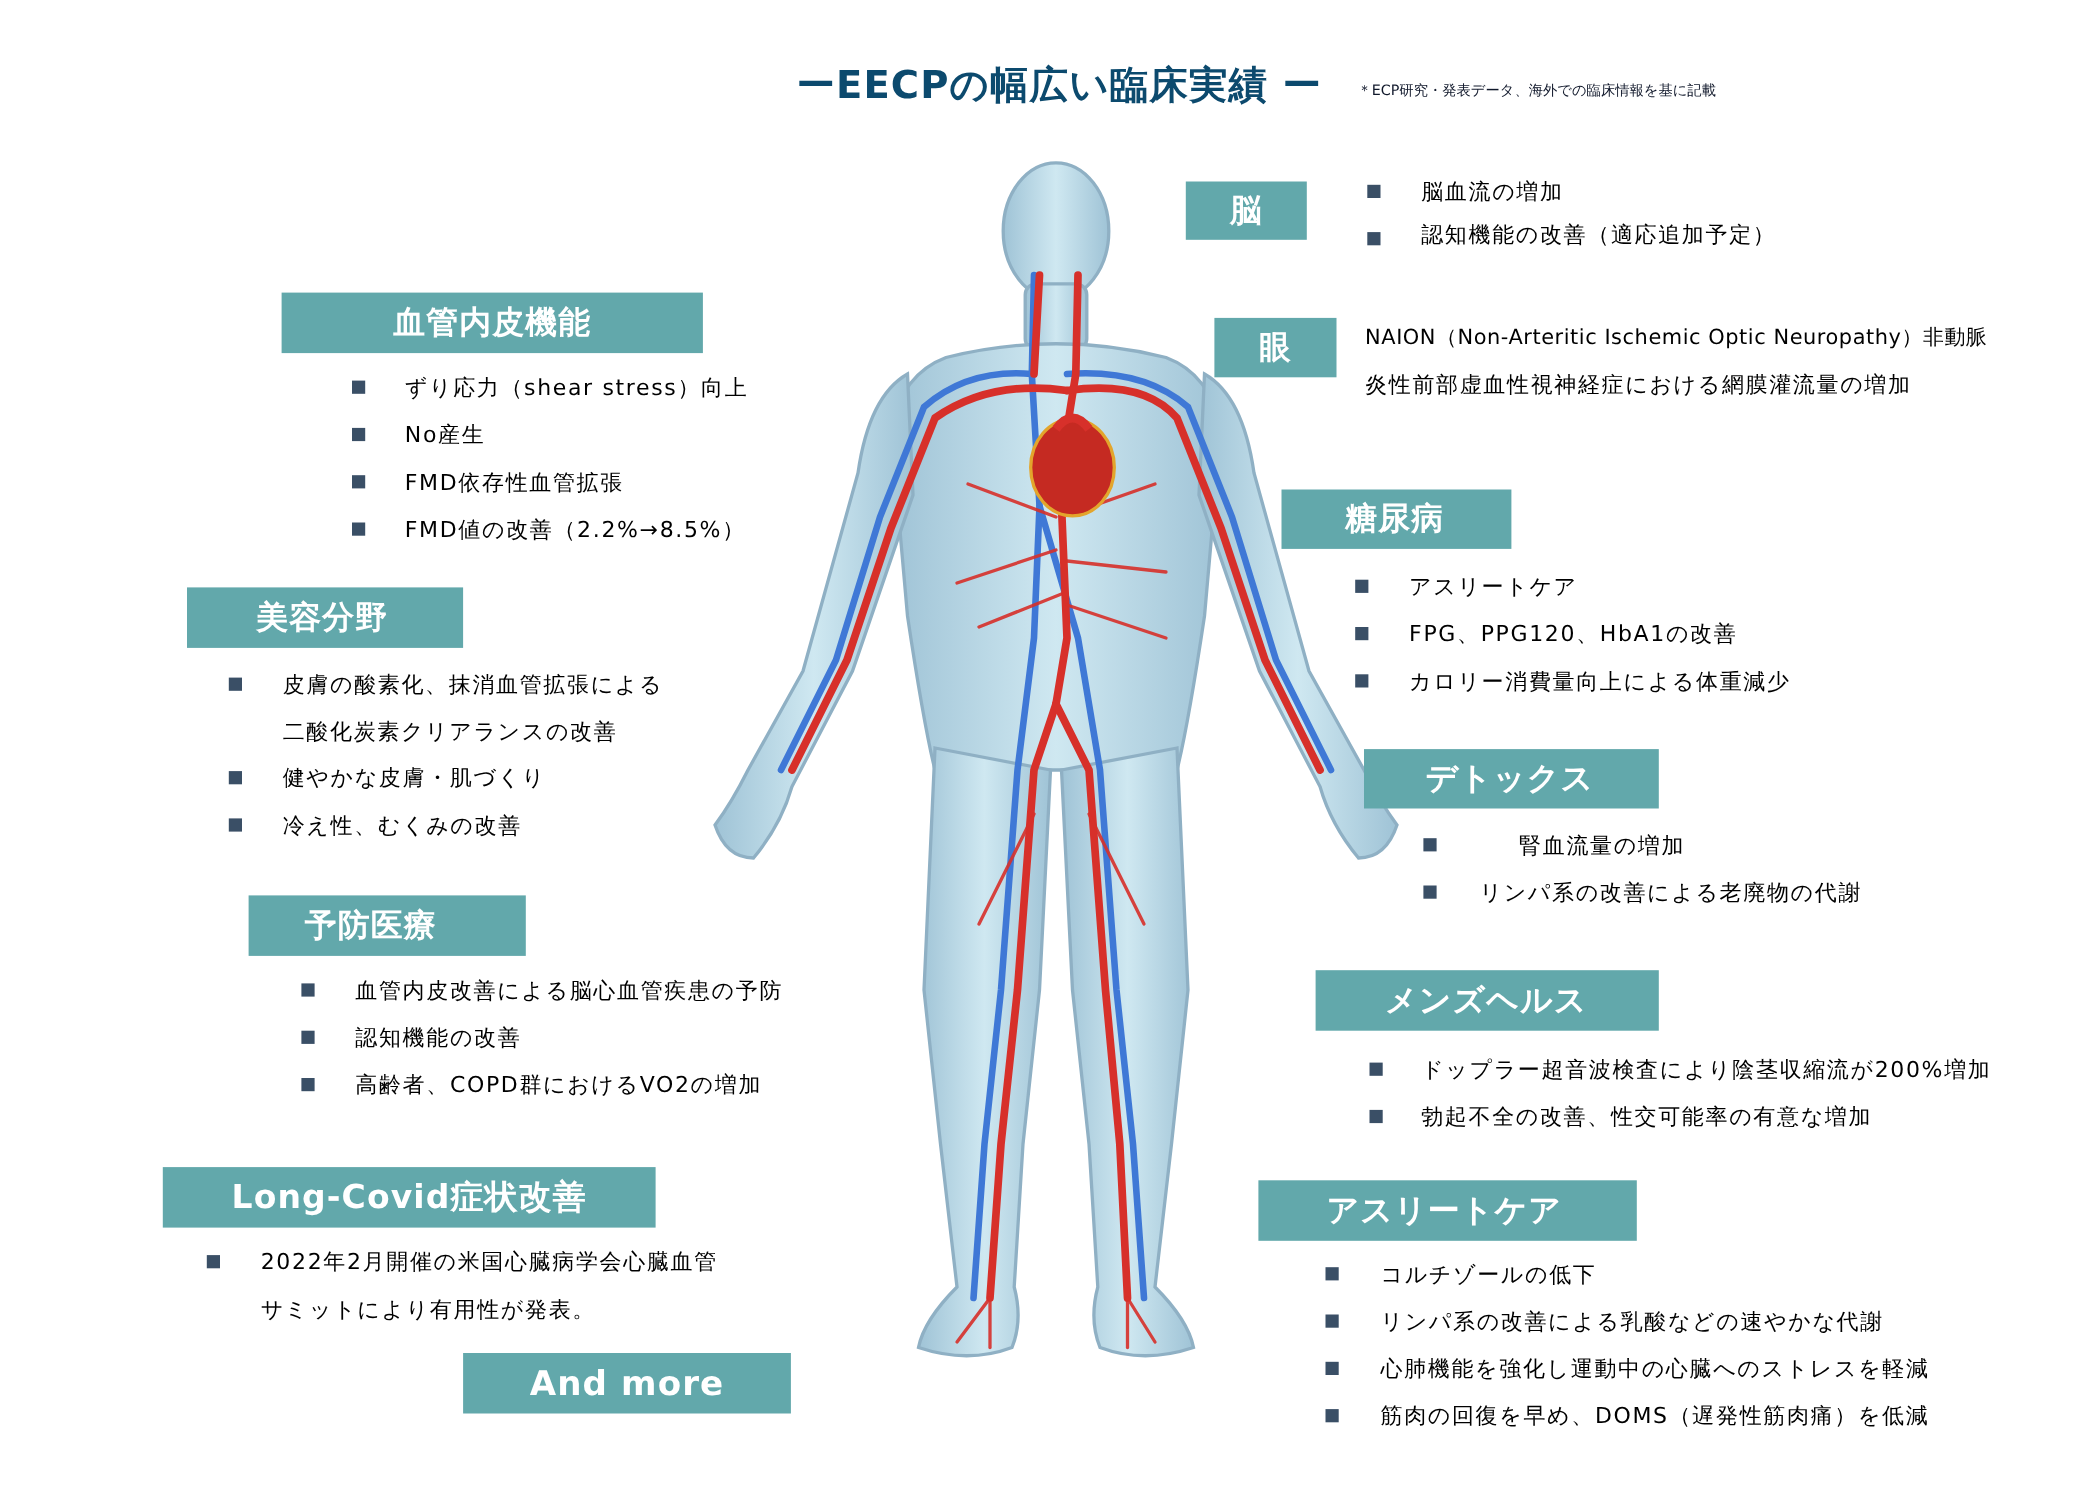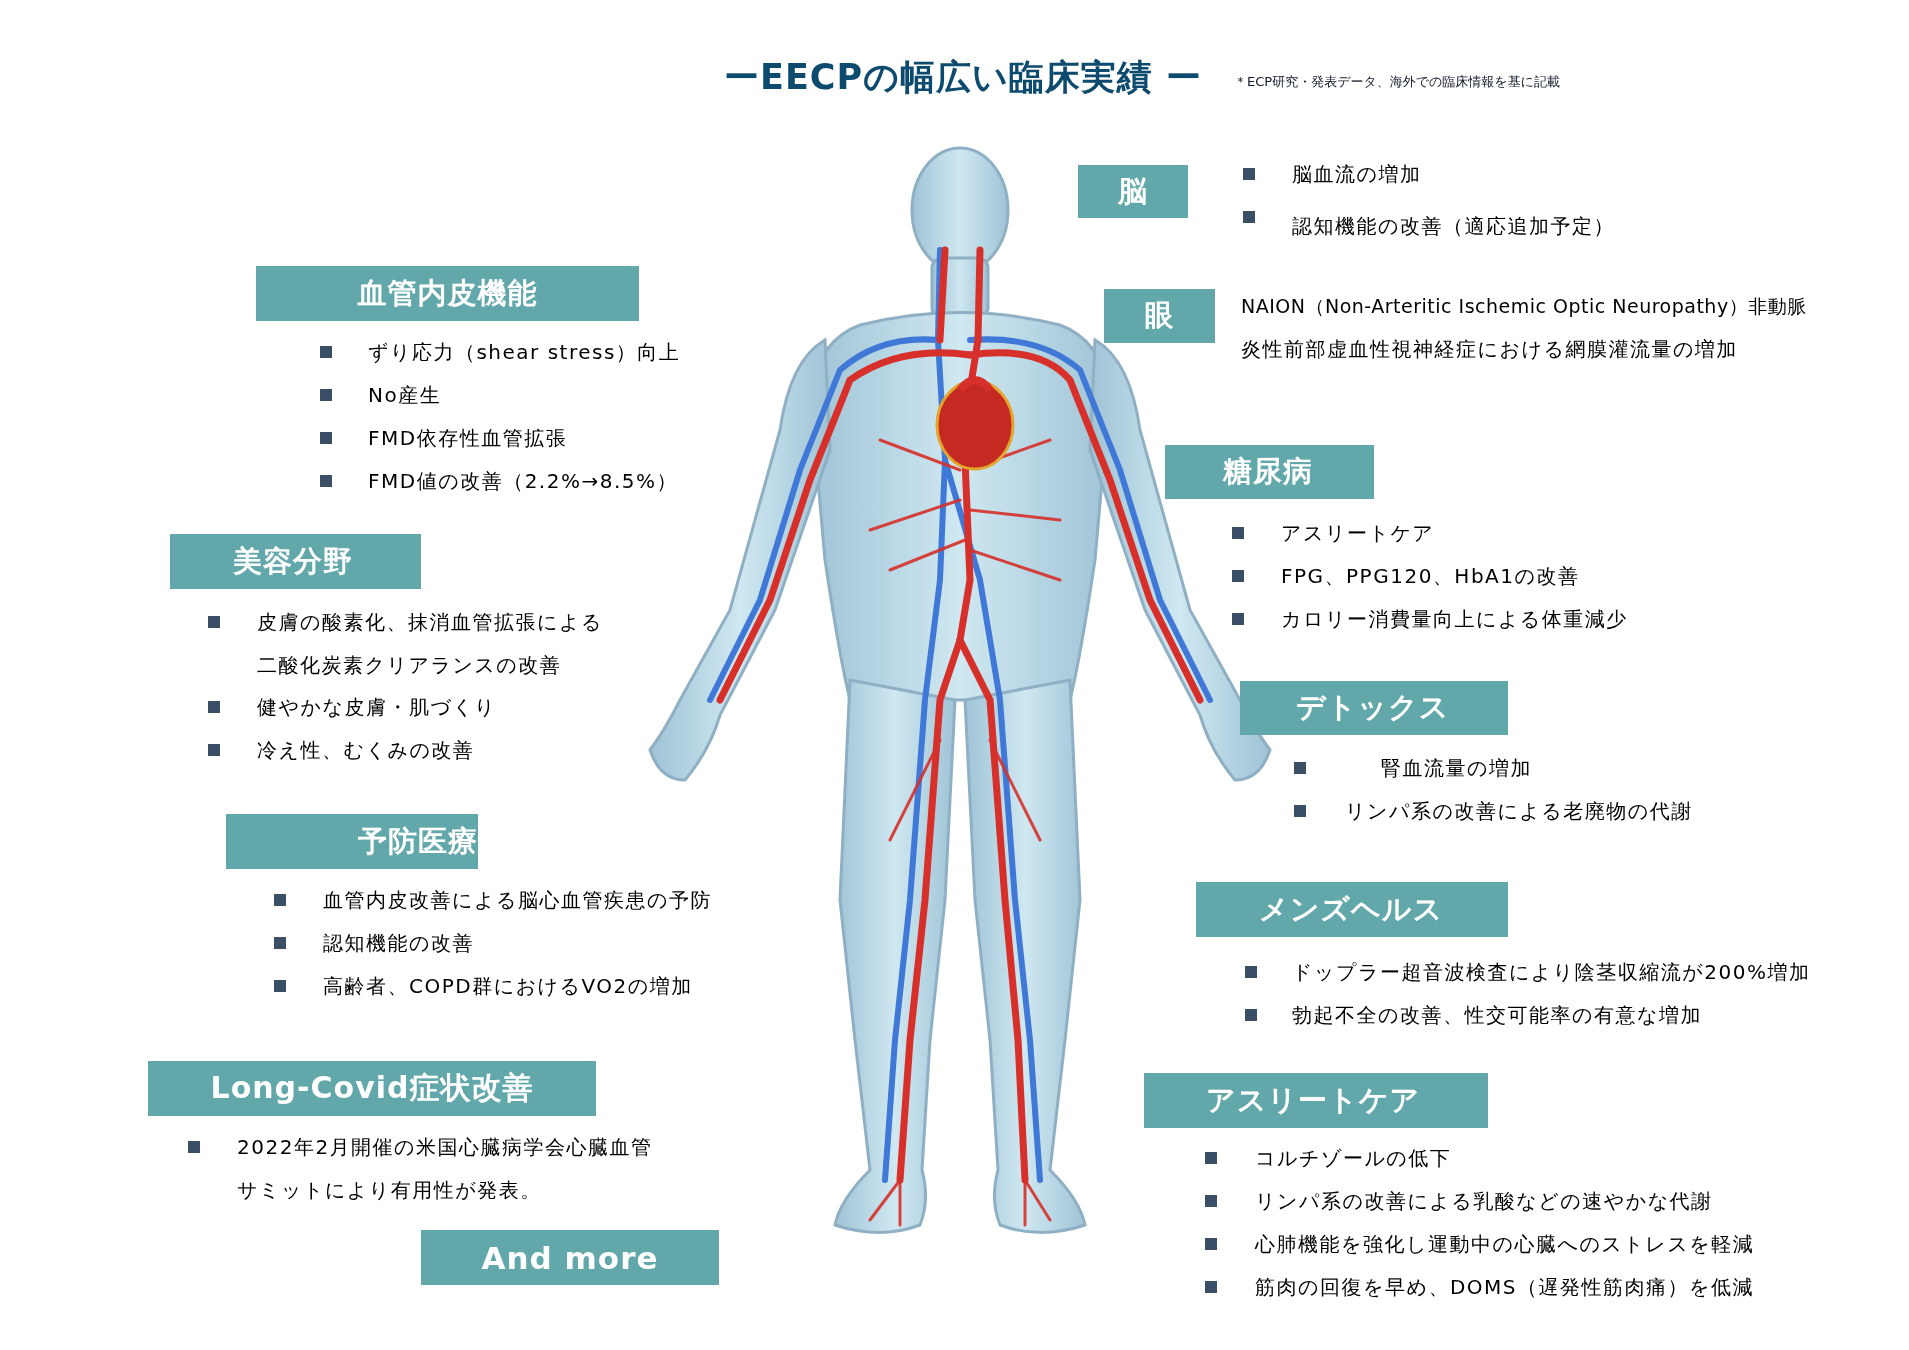--- a/index.html
+++ b/index.html
@@ -97,21 +97,21 @@
   <span>美容分野</span>
 </div>
 <div class="bullet" style="left:208px;top:616px;"></div>
 <div class="item" style="left:257px;top:609px;">皮膚の酸素化、抹消血管拡張による</div>
 <div class="item" style="left:257px;top:652px;">二酸化炭素クリアランスの改善</div>
 <div class="bullet" style="left:208px;top:701px;"></div>
 <div class="item" style="left:257px;top:694px;">健やかな皮膚・肌づくり</div>
 <div class="bullet" style="left:208px;top:744px;"></div>
 <div class="item" style="left:257px;top:737px;">冷え性、むくみの改善</div>
 
-<div class="hdr" style="left:226px;top:814px;width:252px;height:55px;justify-content:flex-end;padding-left:51px;box-sizing:border-box;">
+<div class="hdr" style="left:226px;top:814px;width:252px;height:55px;justify-content:flex-start;padding-left:51px;box-sizing:border-box;">
   <span>予防医療</span>
 </div>
 <div class="bullet" style="left:274px;top:894px;"></div>
 <div class="item" style="left:323px;top:887px;">血管内皮改善による脳心血管疾患の予防</div>
 <div class="bullet" style="left:274px;top:937px;"></div>
 <div class="item" style="left:323px;top:930px;">認知機能の改善</div>
 <div class="bullet" style="left:274px;top:980px;"></div>
 <div class="item" style="left:323px;top:973px;">高齢者、COPD群におけるVO2の増加</div>
 
 <div class="hdr" style="left:148px;top:1061px;width:448px;height:55px;font-size:30px;">
@@ -124,21 +124,21 @@
 <div class="hdr" style="left:421px;top:1230px;width:298px;height:55px;font-size:31px;">
   <span>And more</span>
 </div>
 
 <div class="hdr" style="left:1078px;top:165px;width:110px;height:53px;">
   <span>脳</span>
 </div>
 <div class="bullet" style="left:1243px;top:168px;"></div>
 <div class="item" style="left:1292px;top:161px;">脳血流の増加</div>
 <div class="bullet" style="left:1243px;top:211px;"></div>
-<div class="item" style="left:1292px;top:213px;text-align:center;">認知機能の改善（適応追加予定）</div>
+<div class="item" style="left:1292px;top:200px;text-align:center;">認知機能の改善（適応追加予定）</div>
 
 <div class="hdr" style="left:1104px;top:289px;width:111px;height:54px;">
   <span>眼</span>
 </div>
 <div class="item" style="left:1241px;top:294px;font-size:19px;letter-spacing:0.5px;">NAION（Non-Arteritic Ischemic Optic Neuropathy）非動脈</div>
 <div class="item" style="left:1241px;top:336px;">炎性前部虚血性視神経症における網膜灌流量の増加</div>
 
 <div class="hdr" style="left:1165px;top:445px;width:209px;height:54px;justify-content:flex-start;padding-left:58px;box-sizing:border-box;">
   <span>糖尿病</span>
 </div>

